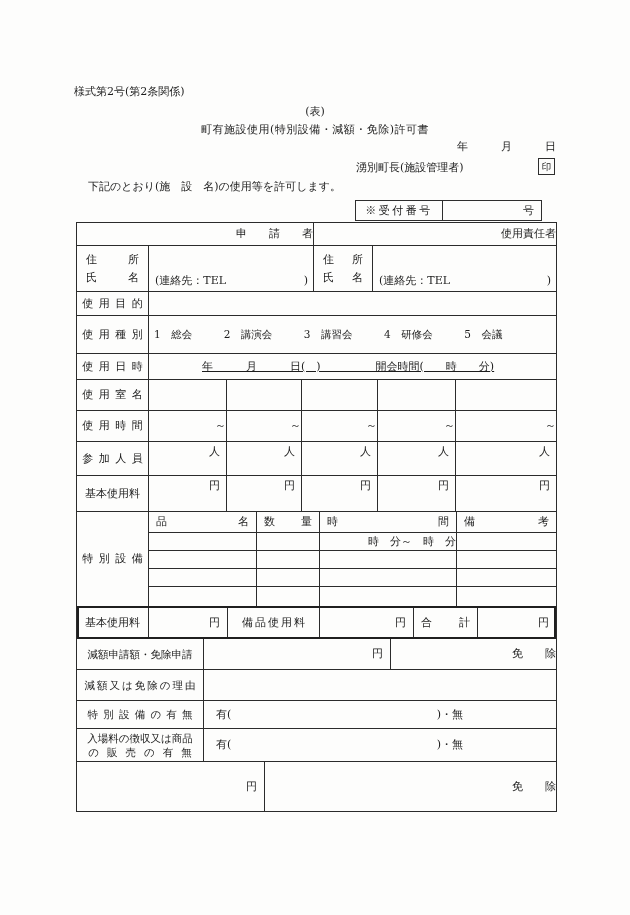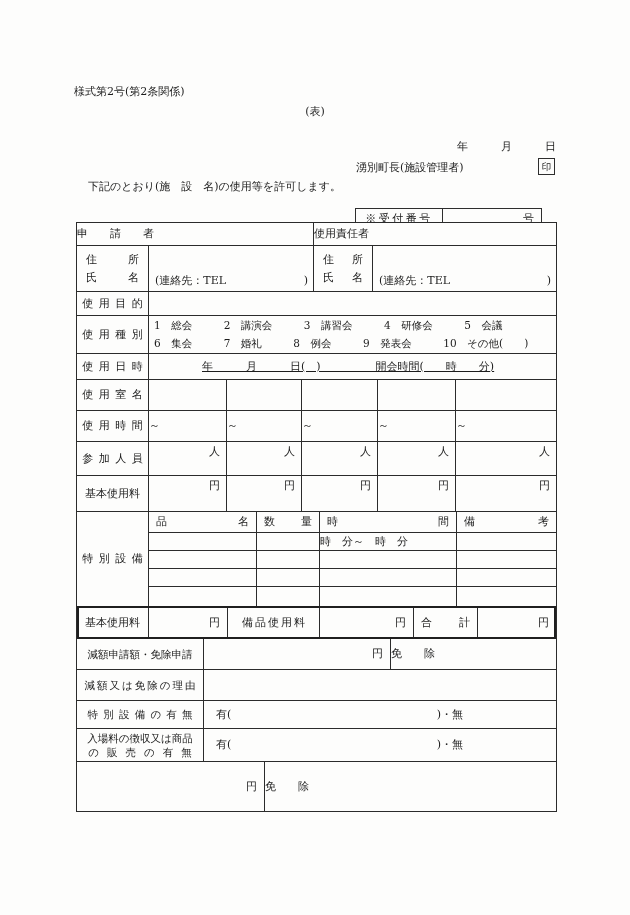--- a/index.html
+++ b/index.html
@@ -19,21 +19,21 @@
   .date-line { top:140px; right:74px; }
   .issuer { left:356px; top:161px; }
   .seal {
     left:538px; top:158px; width:15px; height:15px;
     border:1px solid #2e2e2e; display:flex; align-items:center; justify-content:center;
     font-size:9.5px;
   }
   .intro { left:88px; top:180px; }
 
   .receipt {
-    position:absolute; left:355px; top:208px; width:187px; height:21px;
+    position:absolute; left:355px; top:200px; width:187px; height:21px;
     border:1px solid #2e2e2e; display:flex; box-sizing:border-box;
   }
   .receipt .rlab {
     width:86px; border-right:1px solid #2e2e2e;
     display:flex; align-items:center; justify-content:center;
     letter-spacing:2.5px; white-space:nowrap;
   }
   .receipt .rval {
     flex:1; display:flex; align-items:center; justify-content:space-between;
     padding:0 7px 0 6px;
@@ -44,21 +44,21 @@
     position:absolute; left:76px; top:222px; width:481px;
     border:1.5px solid #2b2b2b; box-sizing:border-box; background:#fdfdfc;
   }
   .row { display:flex; border-top:1px solid #2b2b2b; align-items:stretch; box-sizing:border-box; }
   .row.nt, .form-table > .row:first-child { border-top:none; }
   .c {
     border-left:1px solid #2b2b2b; box-sizing:border-box;
     display:flex; align-items:center; min-width:0; white-space:nowrap;
   }
   .c:first-child { border-left:none; }
-  .cc { justify-content:flex-start; }
+  .cc { justify-content:flex-end; }
   .lab { justify-content:center; }
   .sp  { letter-spacing:0.5em; margin-right:-0.5em; }
   .sp2 { letter-spacing:8px;  margin-right:-8px; }
   .sp3 { letter-spacing:2px;  margin-right:-2px; }
   .f10 { font-size:10.5px; }
 
   .pair { display:flex; justify-content:space-between; width:100%; padding:0 7px; box-sizing:border-box; }
   .vlab { flex-direction:column; justify-content:center; gap:4px; }
   .vlab .pair { padding:0 9px; }
 
@@ -89,20 +89,21 @@
     padding:3px 2px 3px 4px; line-height:1.5; white-space:pre;
   }
 </style>
 </head>
 <body>
 
 <div class="page">
 
   <div class="abs form-no">様式第2号(第2条関係)</div>
   <div class="cline side-label">(表)</div>
+  <div class="cline doc-title">町有施設使用(特別設備・減額・免除)許可書</div>
   <div class="abs date-line">年　　　月　　　日</div>
   <div class="abs issuer">湧別町長(施設管理者)</div>
   <div class="abs seal">
     <span>印</span>
   </div>
   <div class="abs intro">下記のとおり(施　設　名)の使用等を許可します。</div>
 
   <div class="receipt">
     <div class="rlab">※受付番号</div>
     <div class="rval">
@@ -159,21 +160,20 @@
       </div>
       <div class="c" style="flex:1"></div>
     </div>
 
     <div class="row" style="height:38px">
       <div class="c lab" style="width:71px">
         <span class="sp">使用種別</span>
       </div>
       <div class="c catcell f10" style="flex:1">
         <div>1　総会　　　2　講演会　　　3　講習会　　　4　研修会　　　5　会議</div>
-        <div>6　集会　　　7　婚礼　　　8　例会　　　9　発表会　　　10　その他(　　)</div>
       </div>
     </div>
 
     <div class="row" style="height:26px">
       <div class="c lab" style="width:71px">
         <span class="sp">使用日時</span>
       </div>
       <div class="c dtcell" style="flex:1">
         <span>年　　　月　　　日(　)　　　　　開会時間(　　時　　分)</span>
       </div>

